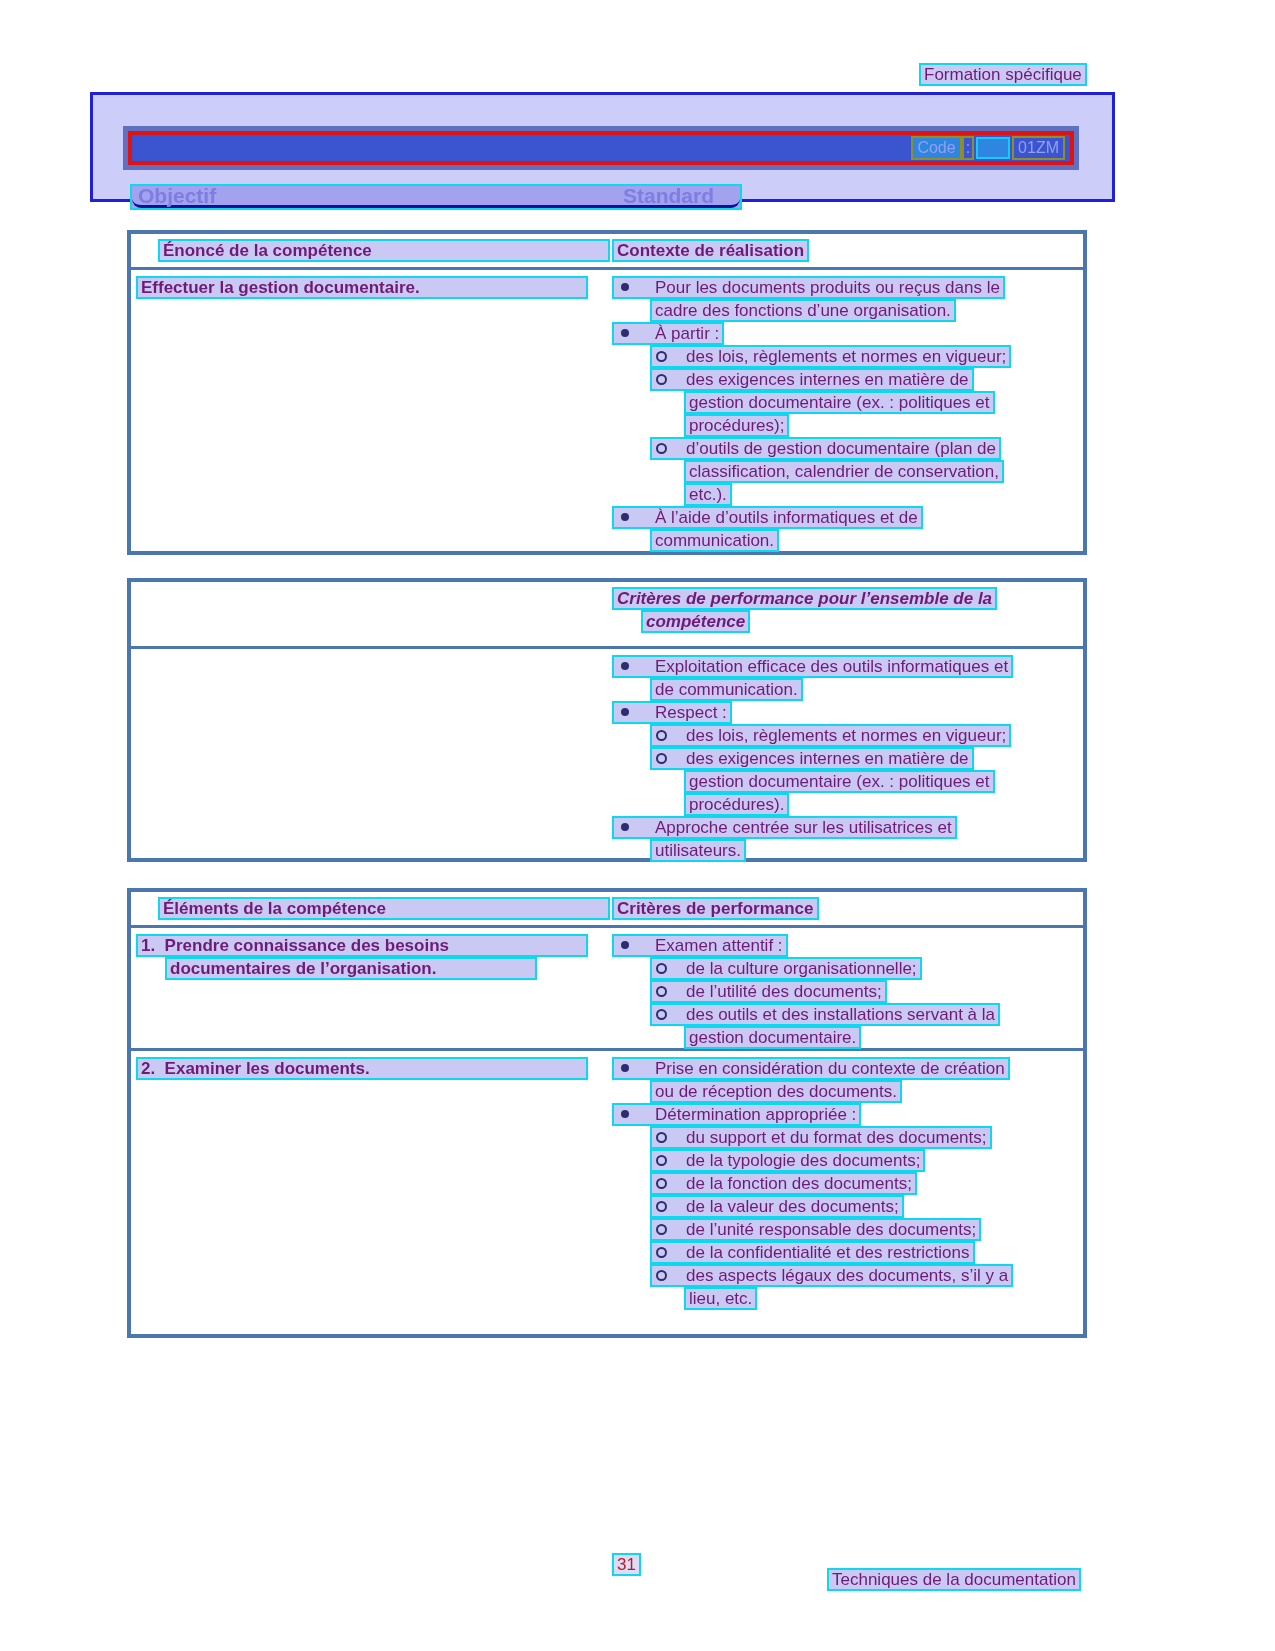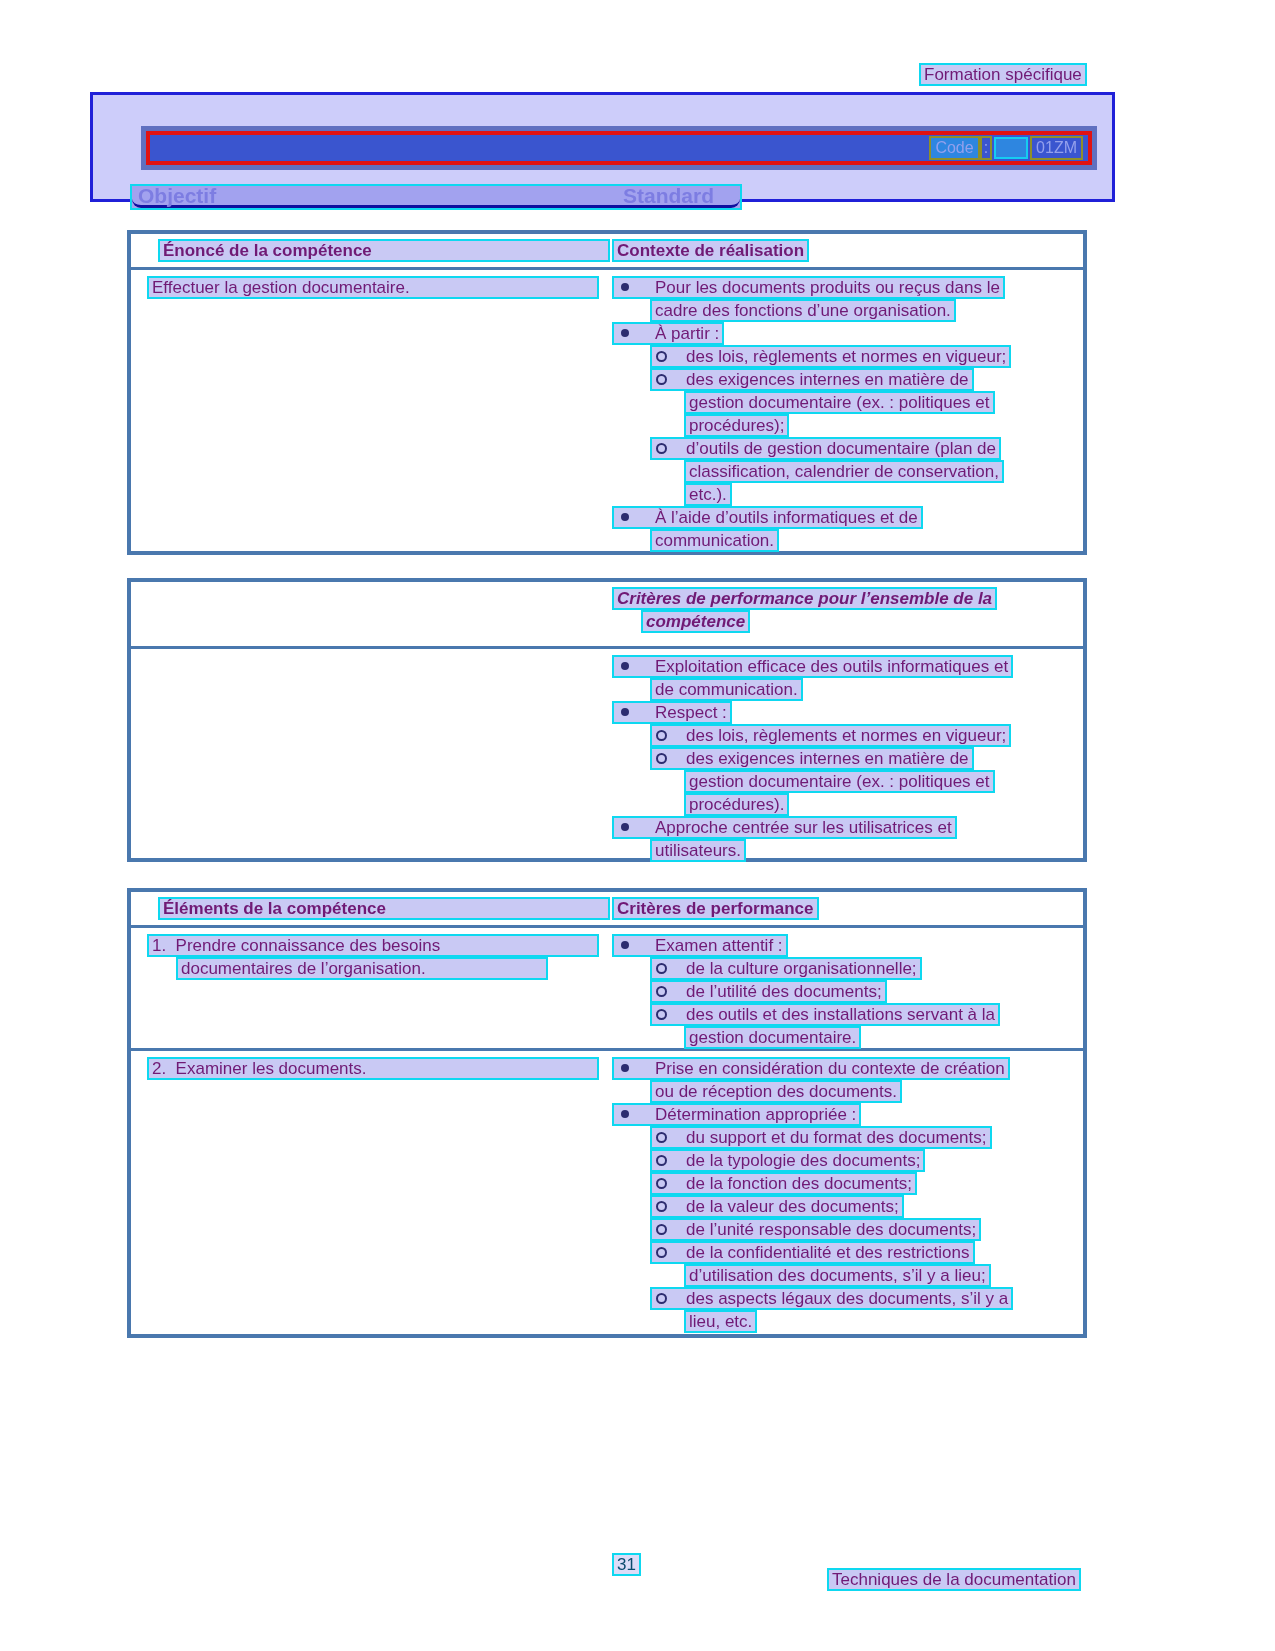--- a/index.html
+++ b/index.html
@@ -51,21 +51,20 @@
     border: 3px solid #2020d8;
   }
   .banner {
     position: absolute; left: 35px; top: 36px;
     width: 946px; height: 34px;
     background: #3a55cf;
     border: 4px solid #e11212;
     box-shadow: 0 0 0 5px #6070c0;
     display: flex; align-items: center; justify-content: flex-end;
     padding-right: 5px;
-    margin-left: 18px;
   }
   .obox {
     border: 2px solid #8f8f2a;
     color: #94a0ec;
     font-size: 16px; line-height: 20px;
     padding: 0 4px;
     white-space: pre;
   }
   .obox.codebg { background: #2e86e0; }
   .obox.colon { padding: 0 2px; }
@@ -98,29 +97,29 @@
     background: #ffffff;
   }
   .t1 { top: 230px; height: 325px; }
   .t2 { top: 578px; height: 284px; }
   .t3 { top: 888px; height: 450px; }
   .thead { position: relative; height: 36px; border-bottom: 3px solid #4a78ae; }
   .thead2 { position: relative; height: 67px; border-bottom: 3px solid #4a78ae; }
   .th-left { position: absolute; left: 7px; top: 5px; margin-left: 20px; }
   .th-right { position: absolute; left: 481px; top: 5px; }
   .tbody { position: relative; }
-  .col-left { position: absolute; left: 16px; top: 6px; width: 470px; }
+  .col-left { position: absolute; left: 5px; top: 6px; width: 470px; font-weight: bold; }
   .col-right { position: absolute; left: 481px; top: 6px; width: 468px; }
   .trow { position: relative; }
   .row1 { height: 123px; border-bottom: 3px solid #4a78ae; }
 
   
   .footer-program { position: absolute; left: 827px; top: 1528px; margin-top: 40px; }
   .page-number { position: absolute; left: 612px; top: 1553px; }
-  .page-number .hl { color: #0c4a6e; background: #dcdcf8; }
+  .page-number .hl { color: #b91c1c; background: #dcdcf8; }
 </style>
 </head>
 <body>
 
 <div class="page">
 
   <div class="header-note">
     <span class="hl">Formation spécifique</span>
   </div>
 
@@ -213,21 +212,20 @@
       <div class="col-right">
           <div class="li lvl-1"><span class="hl"><span class="b disc"></span><span>Prise en considération du contexte de création</span></span></div>
           <div class="li cont-1"><span class="hl"><span>ou de réception des documents.</span></span></div>
           <div class="li lvl-1"><span class="hl"><span class="b disc"></span><span>Détermination appropriée :</span></span></div>
           <div class="li lvl-2"><span class="hl"><span class="b circle"></span><span>du support et du format des documents;</span></span></div>
           <div class="li lvl-2"><span class="hl"><span class="b circle"></span><span>de la typologie des documents;</span></span></div>
           <div class="li lvl-2"><span class="hl"><span class="b circle"></span><span>de la fonction des documents;</span></span></div>
           <div class="li lvl-2"><span class="hl"><span class="b circle"></span><span>de la valeur des documents;</span></span></div>
           <div class="li lvl-2"><span class="hl"><span class="b circle"></span><span>de l’unité responsable des documents;</span></span></div>
           <div class="li lvl-2"><span class="hl"><span class="b circle"></span><span>de la confidentialité et des restrictions</span></span></div>
-          <div class="li cont-2"><span class="hl"><span>d’utilisation des documents, s’il y a lieu;</span></span></div>
           <div class="li lvl-2"><span class="hl"><span class="b circle"></span><span>des aspects légaux des documents, s’il y a</span></span></div>
           <div class="li cont-2"><span class="hl"><span>lieu, etc.</span></span></div>
         </div>
     </div>
   </div>
 
   <div class="footer-program">
     <span class="hl">Techniques de la documentation</span>
   </div>
   <div class="page-number">

